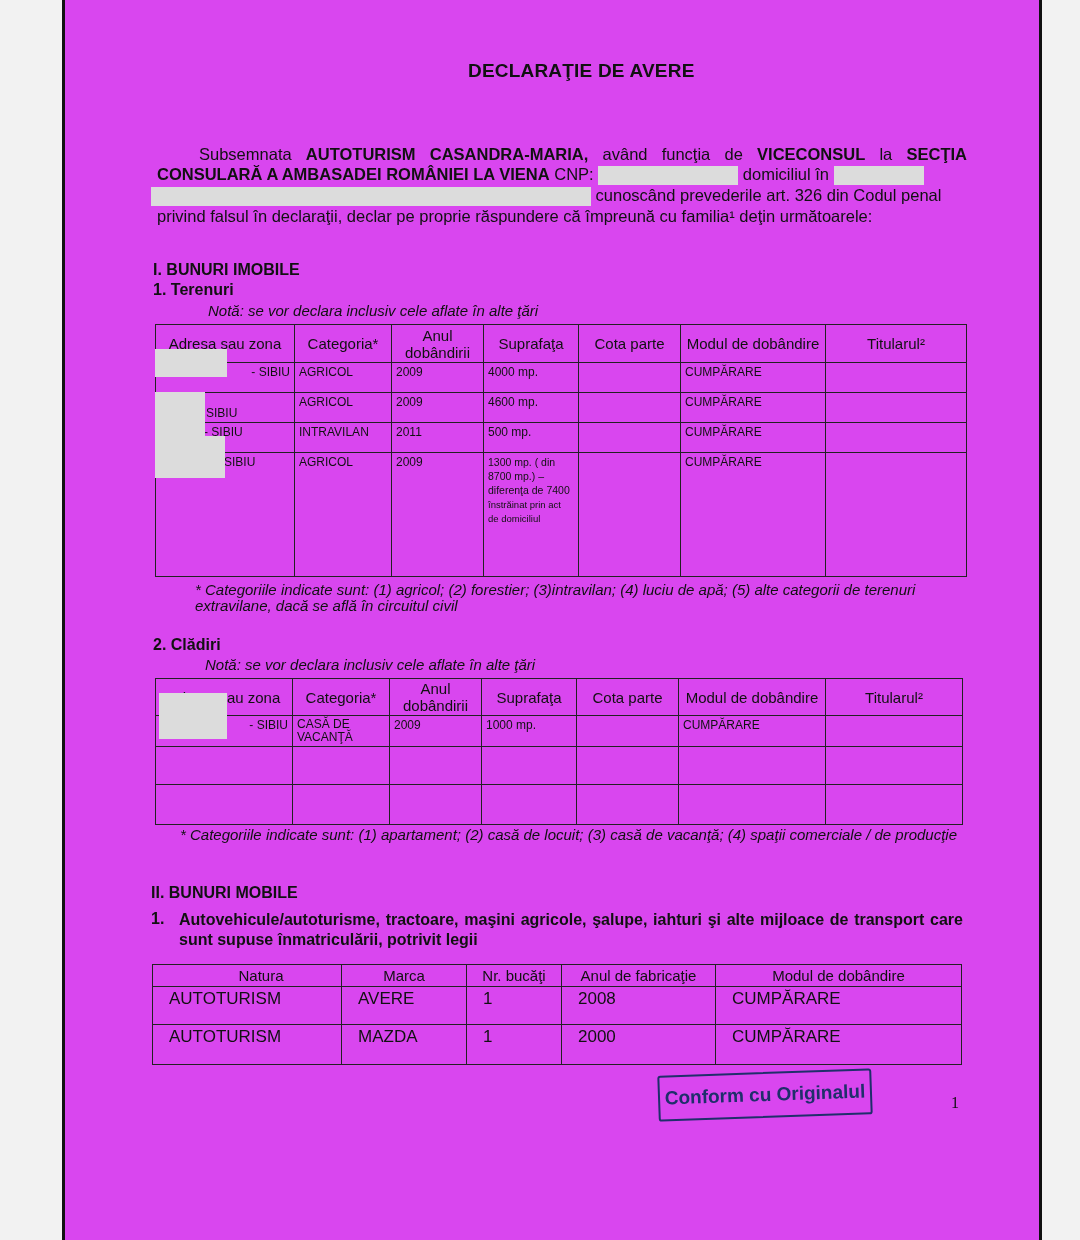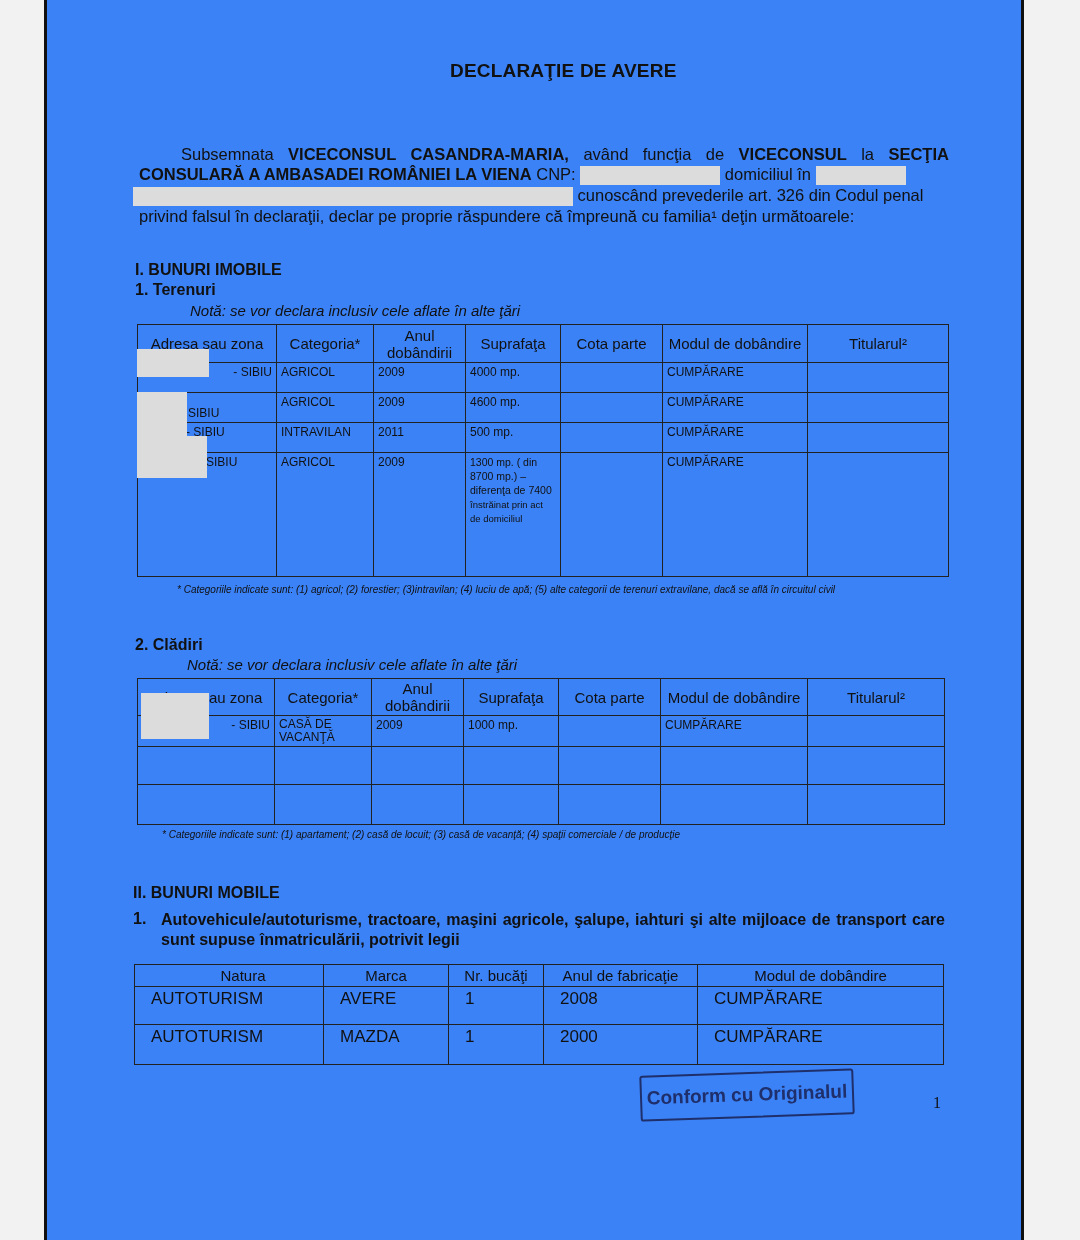--- a/index.html
+++ b/index.html
@@ -1,49 +1,49 @@
 <!DOCTYPE html>
 <html><head>
 <meta charset="utf-8">
 <style>
   html,body{margin:0;padding:0;}
   body{width:1080px;height:1240px;background:#f2f2f2;position:relative;overflow:hidden;font-family:"Liberation Sans",sans-serif;color:#111;}
-  .page{position:absolute;left:44px;top:0;width:980px;height:1240px;background:#3b82f6;border-left:3px solid #111;border-right:3px solid #111;box-sizing:border-box;}
+  .page{position:absolute;left:62px;top:0;width:980px;height:1240px;background:#d946ef;border-left:3px solid #111;border-right:3px solid #111;box-sizing:border-box;}
   .abs{position:absolute;}
   .title{left:403px;top:60px;font-size:19px;font-weight:bold;letter-spacing:0.2px;}
   .para{left:92px;top:144px;width:810px;font-size:16.5px;line-height:20px;}
   .para .ind{display:inline-block;width:42px;}
   .red{display:inline-block;background:#dcdcdc;height:19px;vertical-align:middle;}
   .h1{font-size:16px;font-weight:bold;}
   .note{font-size:15px;font-style:italic;}
   table{border-collapse:collapse;position:absolute;}
   td,th{border:1.5px solid #222;vertical-align:top;padding:2px 4px;font-size:12px;font-weight:normal;}
   th{font-size:15px;text-align:center;vertical-align:middle;line-height:17px;padding:1px 3px;}
   .cell-sm{font-size:10.5px;line-height:14px;}
   .redblk{position:absolute;background:#dcdcdc;}
-  .foot{font-size:10px;font-style:italic;line-height:16px;}
+  .foot{font-size:15px;font-style:italic;line-height:16px;}
   .veh td{font-size:17px;padding:2px 16px;}
   .veh th{font-size:15px;font-weight:normal;line-height:16px;padding:0 4px;}
   .stamp1{left:593px;top:1072px;width:210px;height:42px;border:2.5px solid #1f2f6b;border-radius:3px;color:#1f2f6b;font-weight:bold;font-size:19px;text-align:center;line-height:42px;transform:rotate(-2deg);}
   .stamp2{left:510px;top:1124px;width:302px;height:90px;border:3px solid #111;font-family:"Liberation Serif",serif;}
   .stamp2 .row1{font-size:16px;font-weight:bold;padding:4px 6px;border-bottom:3px solid #111;margin:0 4px;}
   .stamp2 .row2{font-size:16px;font-weight:bold;padding:12px 6px 0;}
   .hand{font-family:"DejaVu Serif",serif;font-style:italic;font-weight:normal;font-size:19px;border-bottom:1.5px solid #111;display:inline-block;}
   .pgnum{left:886px;top:1094px;font-size:16px;font-family:"Liberation Serif",serif;}
 </style>
 </head>
 <body>
 
 <div class="page">
 
   <div class="abs title">DECLARAŢIE DE AVERE</div>
 
   <div class="abs para" style="text-align:justify;">
     <span class="ind"></span><span>Subsemnata</span>
-    <b>VICECONSUL CASANDRA-MARIA,</b>
+    <b>AUTOTURISM CASANDRA-MARIA,</b>
     <span>având funcţia de</span>
     <b>VICECONSUL</b>
     <span>la</span>
     <b>SECŢIA CONSULARĂ A AMBASADEI ROMÂNIEI LA VIENA</b>
     <span>CNP:</span>
     <span class="red" style="width:140px;"></span>
     <span>domiciliul în</span>
     <span class="red" style="width:90px;"></span><br>
     <span class="red" style="width:440px;margin-left:-6px;"></span>
     <span>cunoscând prevederile art. 326 din Codul penal</span><br>

